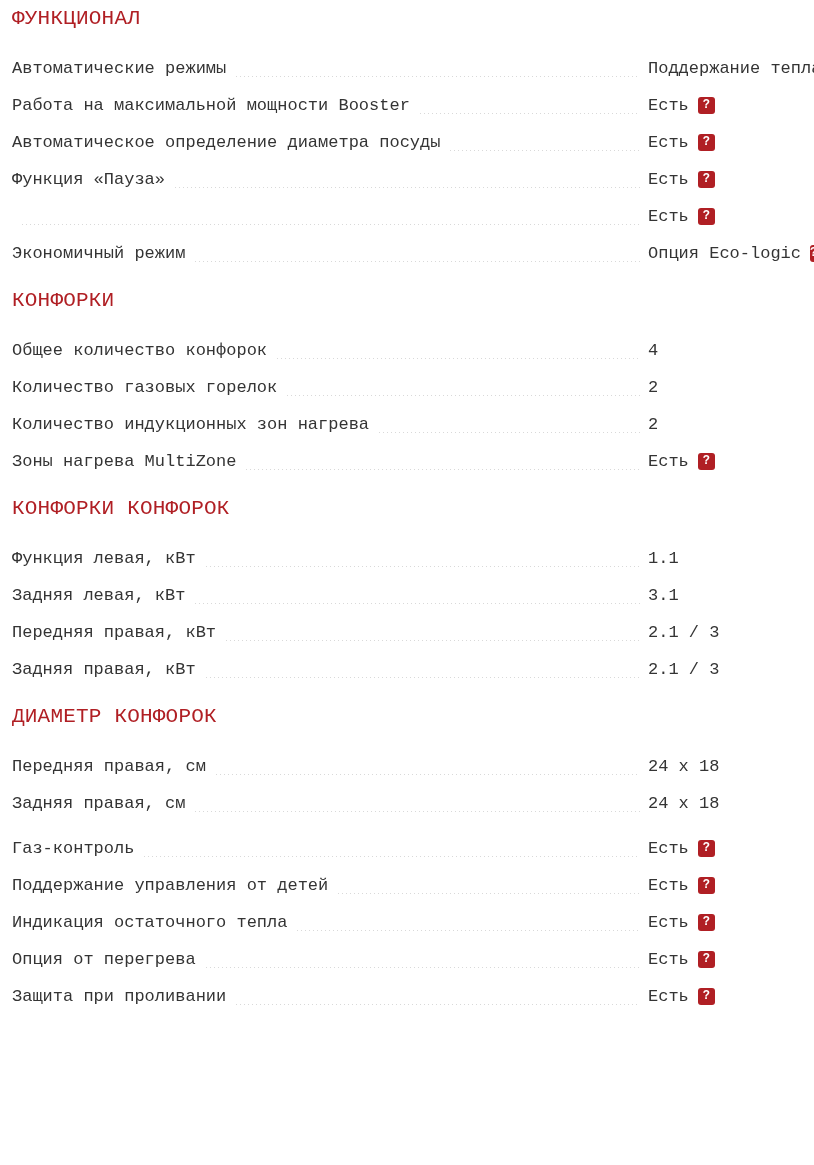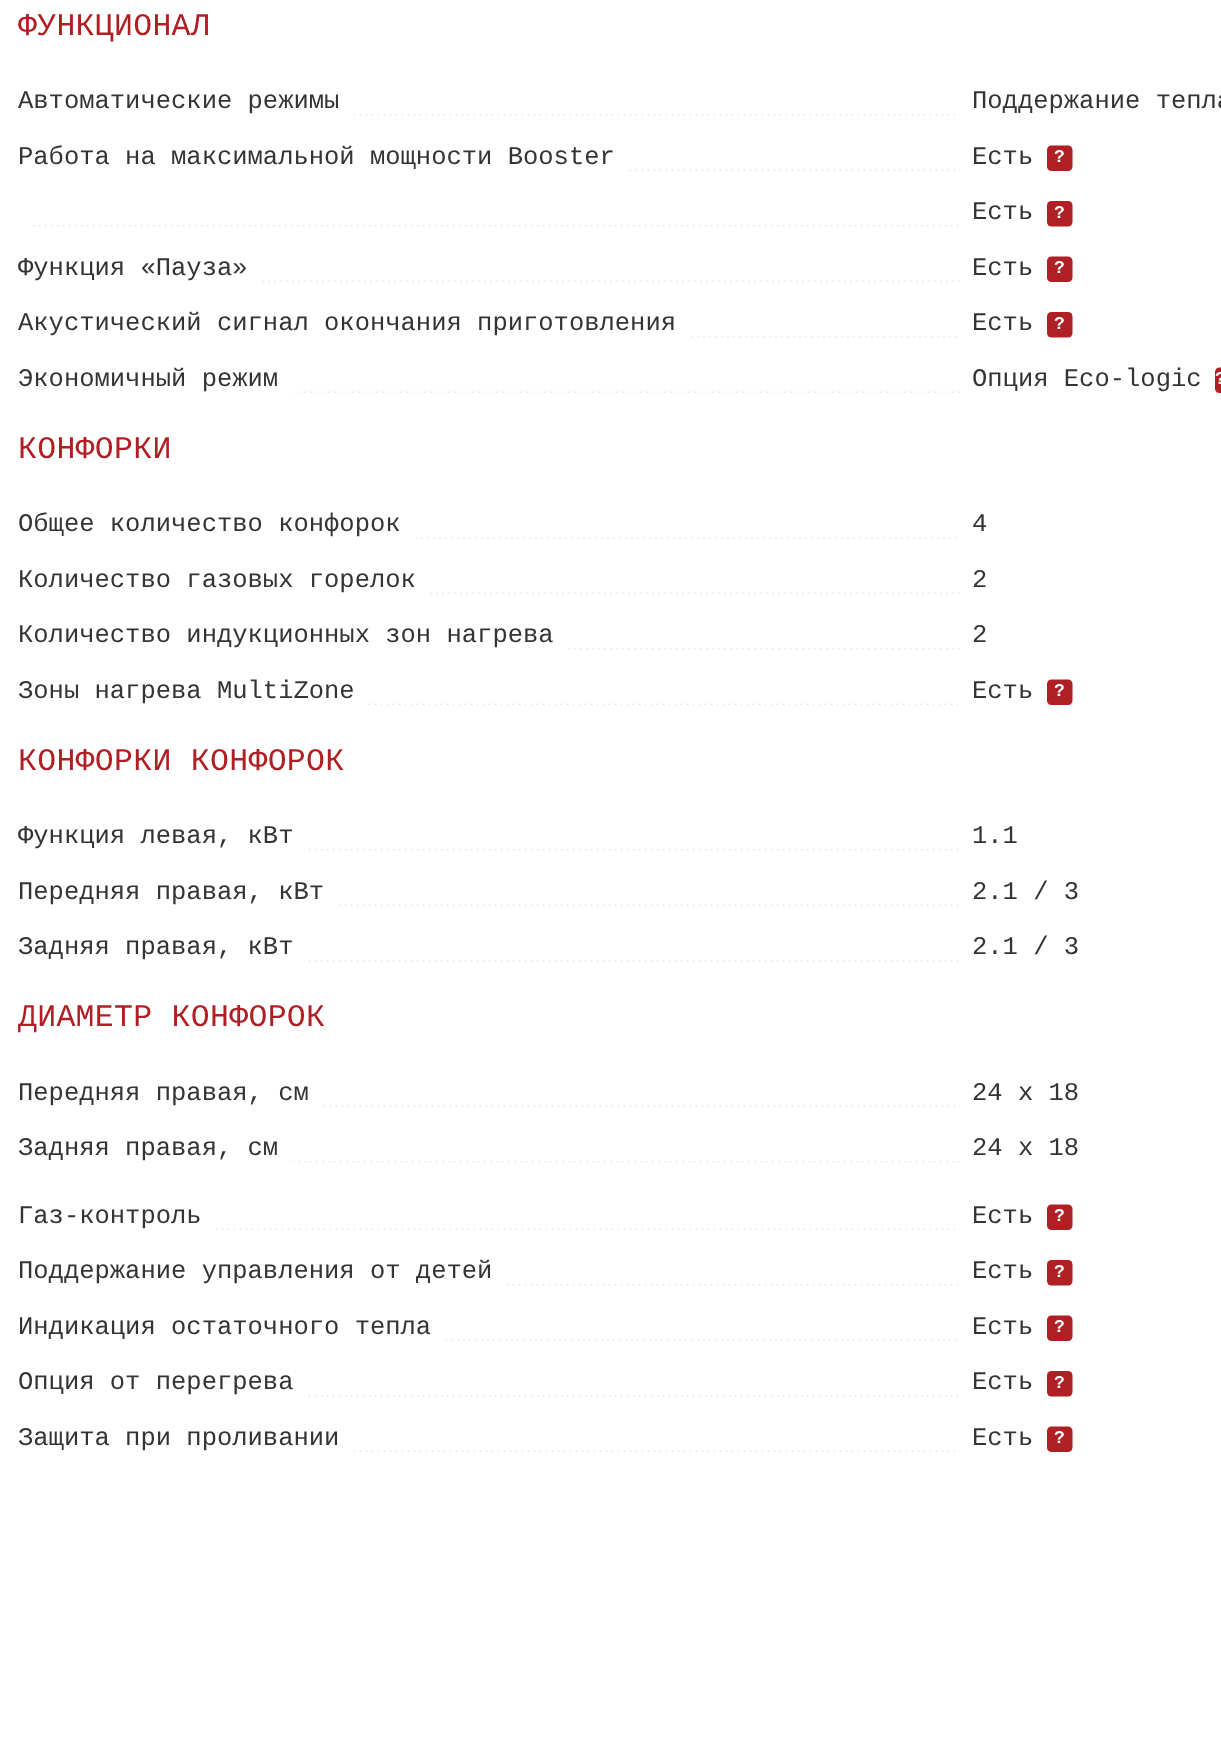--- a/index.html
+++ b/index.html
@@ -98,38 +98,38 @@
   <div class="spec-row">
     <span class="spec-label">Работа на максимальной мощности Booster</span>
     <span class="leader"></span>
     <span class="spec-value">
       <span>Есть</span>
       <span class="q-badge" title="">?</span>
     </span>
   </div>
 
   <div class="spec-row">
+    <span class="spec-label">Автоматическое определение диаметра посуды</span>
     <span class="leader"></span>
     <span class="spec-value">
       <span>Есть</span>
       <span class="q-badge" title="">?</span>
     </span>
   </div>
 
   <div class="spec-row">
     <span class="spec-label">Функция «Пауза»</span>
     <span class="leader"></span>
     <span class="spec-value">
       <span>Есть</span>
       <span class="q-badge" title="">?</span>
     </span>
   </div>
 
   <div class="spec-row">
-    <span class="spec-label">Акустический сигнал окончания приготовления</span>
     <span class="leader"></span>
     <span class="spec-value">
       <span>Есть</span>
       <span class="q-badge" title="">?</span>
     </span>
   </div>
 
   <div class="spec-row">
     <span class="spec-label">Экономичный режим</span>
     <span class="leader"></span>
@@ -187,20 +187,28 @@
     <div class="rows">
   <div class="spec-row">
     <span class="spec-label">Функция левая, кВт</span>
     <span class="leader"></span>
     <span class="spec-value">
       <span>1.1</span>
 
     </span>
   </div>
 
+  <div class="spec-row">
+    <span class="spec-label">Задняя левая, кВт</span>
+    <span class="leader"></span>
+    <span class="spec-value">
+      <span>3.1</span>
+
+    </span>
+  </div>
 
   <div class="spec-row">
     <span class="spec-label">Передняя правая, кВт</span>
     <span class="leader"></span>
     <span class="spec-value">
       <span>2.1 / 3</span>
 
     </span>
   </div>
 

